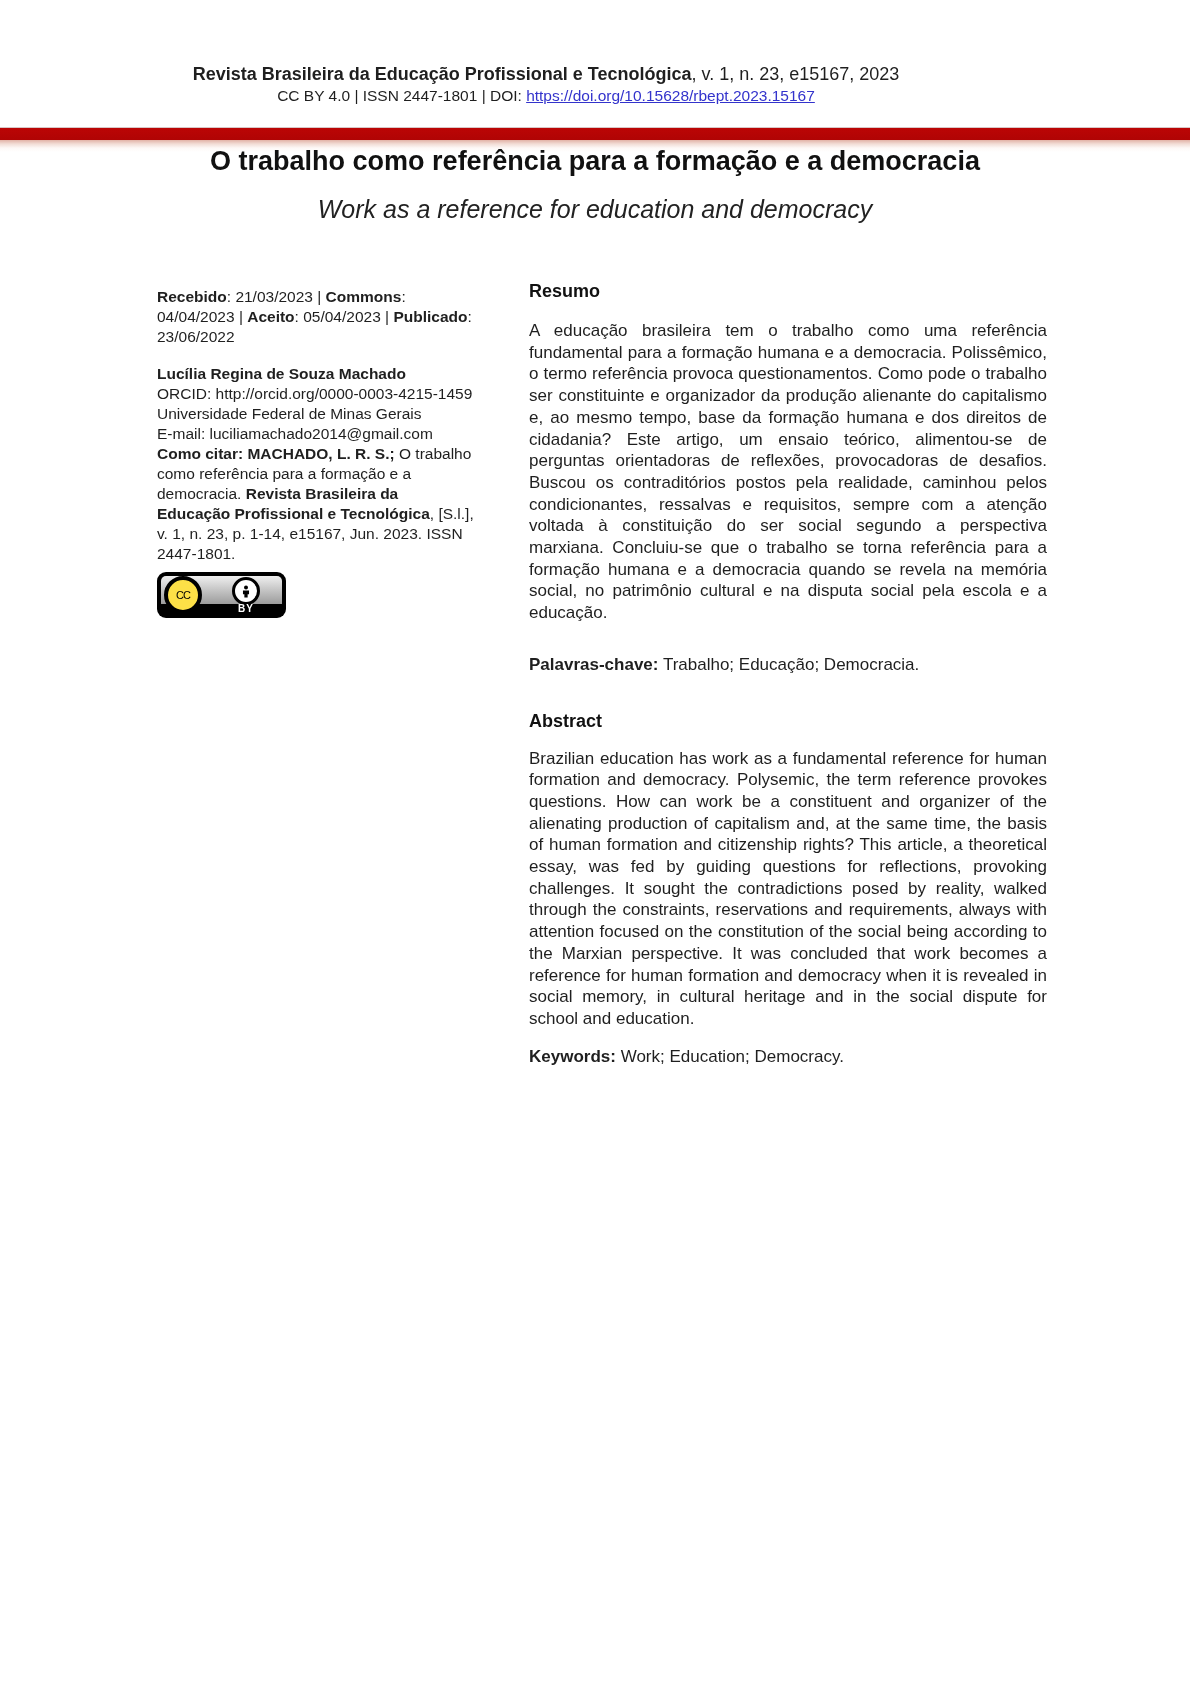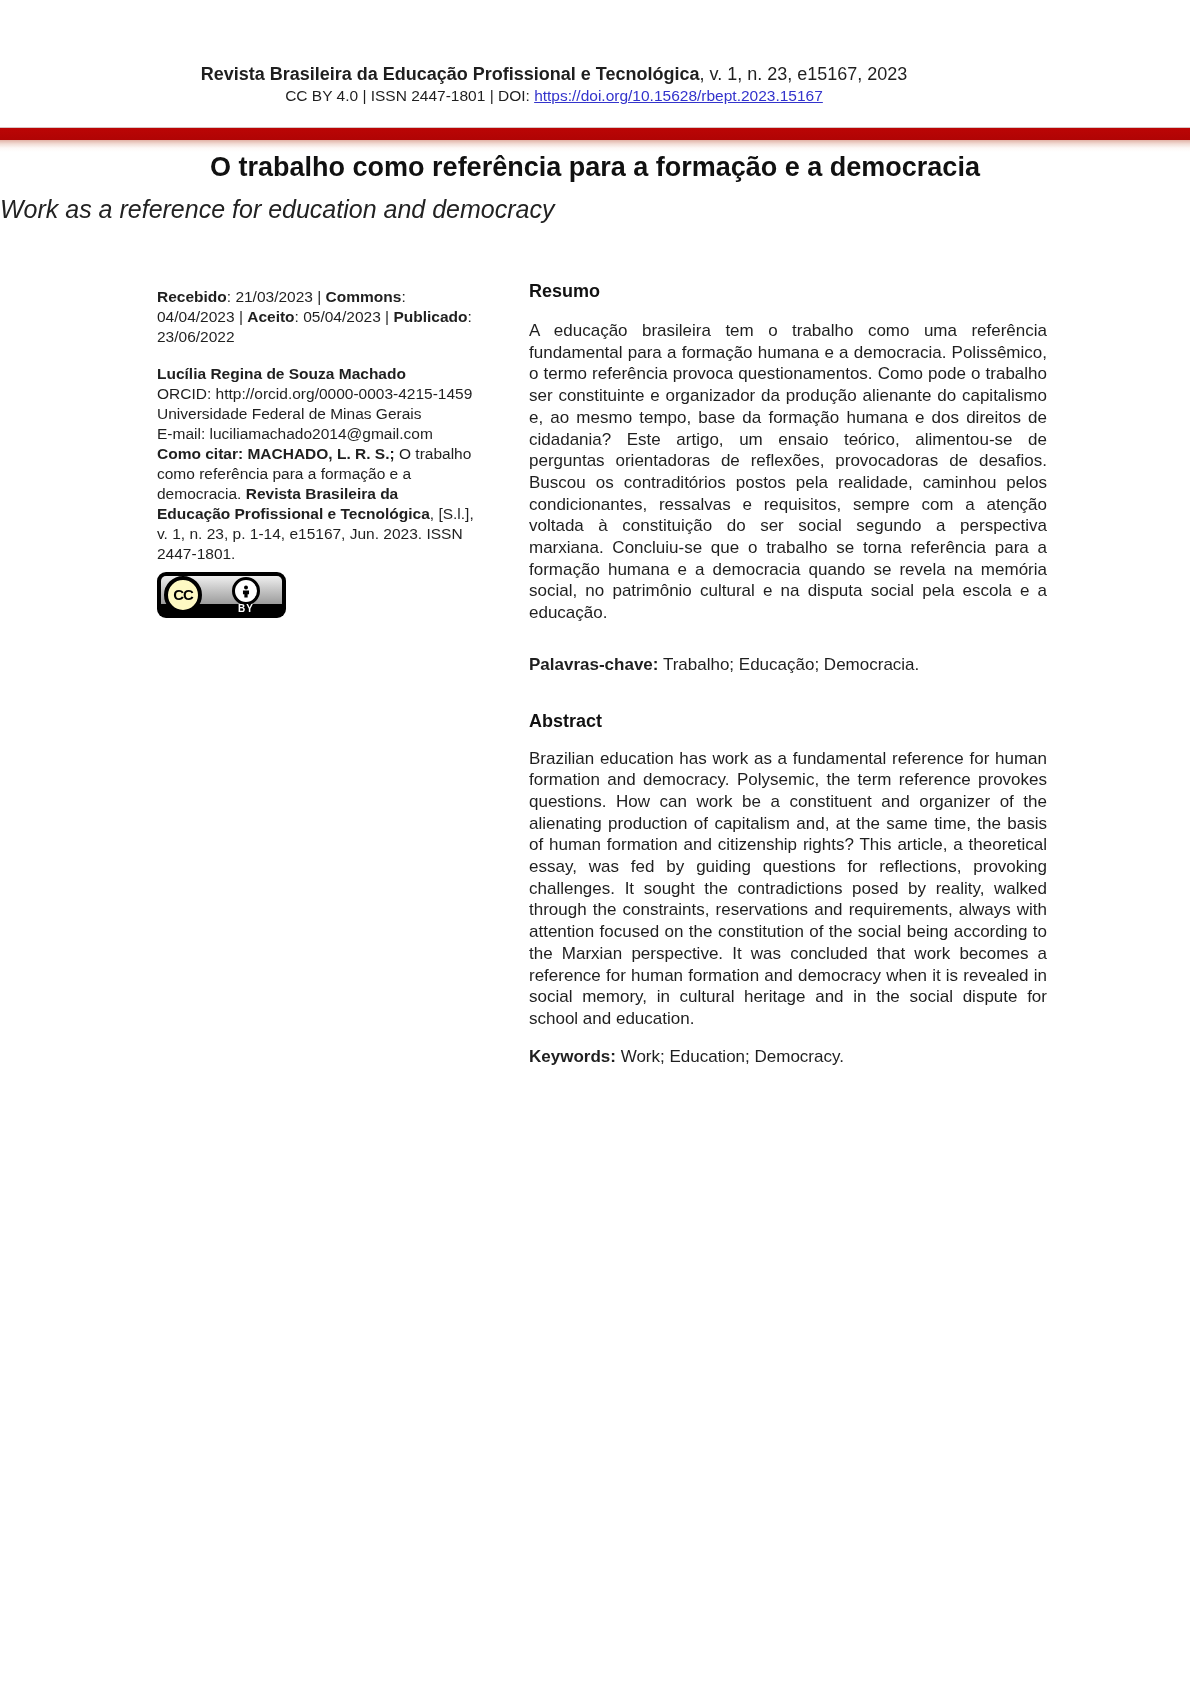--- a/index.html
+++ b/index.html
@@ -3,55 +3,55 @@
 <meta charset="utf-8">
 <style>
   html,body{margin:0;padding:0;}
   body{
     width:1190px;height:1683px;position:relative;background:#ffffff;
     font-family:"Liberation Sans",sans-serif;color:#1f1f1f;
     -webkit-font-smoothing:antialiased;
   }
   a{cursor:pointer;text-align:center;}
   
-  .journal-header{position:absolute;top:63px;left:8px;width:1092px;text-align:center;}
+  .journal-header{position:absolute;top:63px;left:0;width:1092px;text-align:center;}
   .journal-line1{font-size:18px;line-height:23px;}
   .journal-line1 b{font-weight:bold;}
   .journal-line2{font-size:15.5px;line-height:20px;}
   .doi-link{color:#3333cc;text-decoration:underline;}
   
   .red-bar{
     position:absolute;top:127px;left:0;width:1190px;height:25px;
     background:linear-gradient(180deg,
       #d8c7c7 0px,#d8c7c7 1px,
       #bb0505 1px,#b00404 13px,
       #e2b2a6 13px,#f2ddd6 17px,
       #fdf8f6 21px,#ffffff 25px);
   }
   
-  .title-pt{position:absolute;top:151px;left:0;width:1190px;text-align:center;
+  .title-pt{position:absolute;top:145px;left:0;width:1190px;text-align:center;
     font-size:27px;font-weight:bold;line-height:32px;color:#111;}
-  .title-en{position:absolute;top:194px;left:0;width:1190px;
+  .title-en{position:absolute;top:194px;left:0;width:1190px;text-align:center;
     font-size:25px;font-style:italic;line-height:30px;color:#222;}
   
   .left-col{position:absolute;left:157px;top:287px;width:318px;font-size:15.5px;line-height:20px;}
   .left-col p{margin:0;}
   .dates-block{margin:0;}
   .author-block{margin-top:17px;}
   .citation-block{margin-top:30px;}
   .bold{font-weight:bold;}
   
   .cc-badge{position:relative;margin-top:8px;width:129px;height:46px;background:#000;border-radius:9px;}
   .cc-badge-inner{position:absolute;left:4px;right:4px;top:4px;bottom:14px;
     background:linear-gradient(180deg,#efefef 0%,#c9c9c9 45%,#9c9c9c 100%);
     border-radius:5px 5px 0 0;}
   .cc-strip{position:absolute;left:4px;right:4px;bottom:4px;height:10px;background:#000;border-radius:0 0 5px 5px;}
   .cc-circle{position:absolute;left:7px;top:4px;width:30px;height:30px;border:4px solid #000;border-radius:50%;
-    background:#fef9c3;display:flex;align-items:center;justify-content:center;
-    font-weight:bold;font-size:15px;color:#000;z-index:3;letter-spacing:-1px;}
+    background:#fde047;display:flex;align-items:center;justify-content:center;
+    font-weight:normal;font-size:11px;color:#000;z-index:3;letter-spacing:-1px;}
   .person-circle{position:absolute;left:75px;top:5px;width:22px;height:22px;border:3px solid #000;border-radius:50%;
     background:#fff;display:flex;align-items:center;justify-content:center;z-index:3;}
   .by-label{position:absolute;left:68px;bottom:3px;width:42px;text-align:center;
     color:#fff;font-size:10px;font-weight:bold;letter-spacing:1px;z-index:4;line-height:12px;}
   .license-block{margin-top:8px;}
   .license-link{color:#1f1f1f;text-decoration:underline;}
   
   .right-col{position:absolute;left:529px;top:280px;width:518px;font-size:17px;line-height:21.7px;}
   .right-col h2{font-size:18px;line-height:22px;margin:0;font-weight:bold;color:#111;}
   .right-col .abstract-heading{margin-top:34px;}

